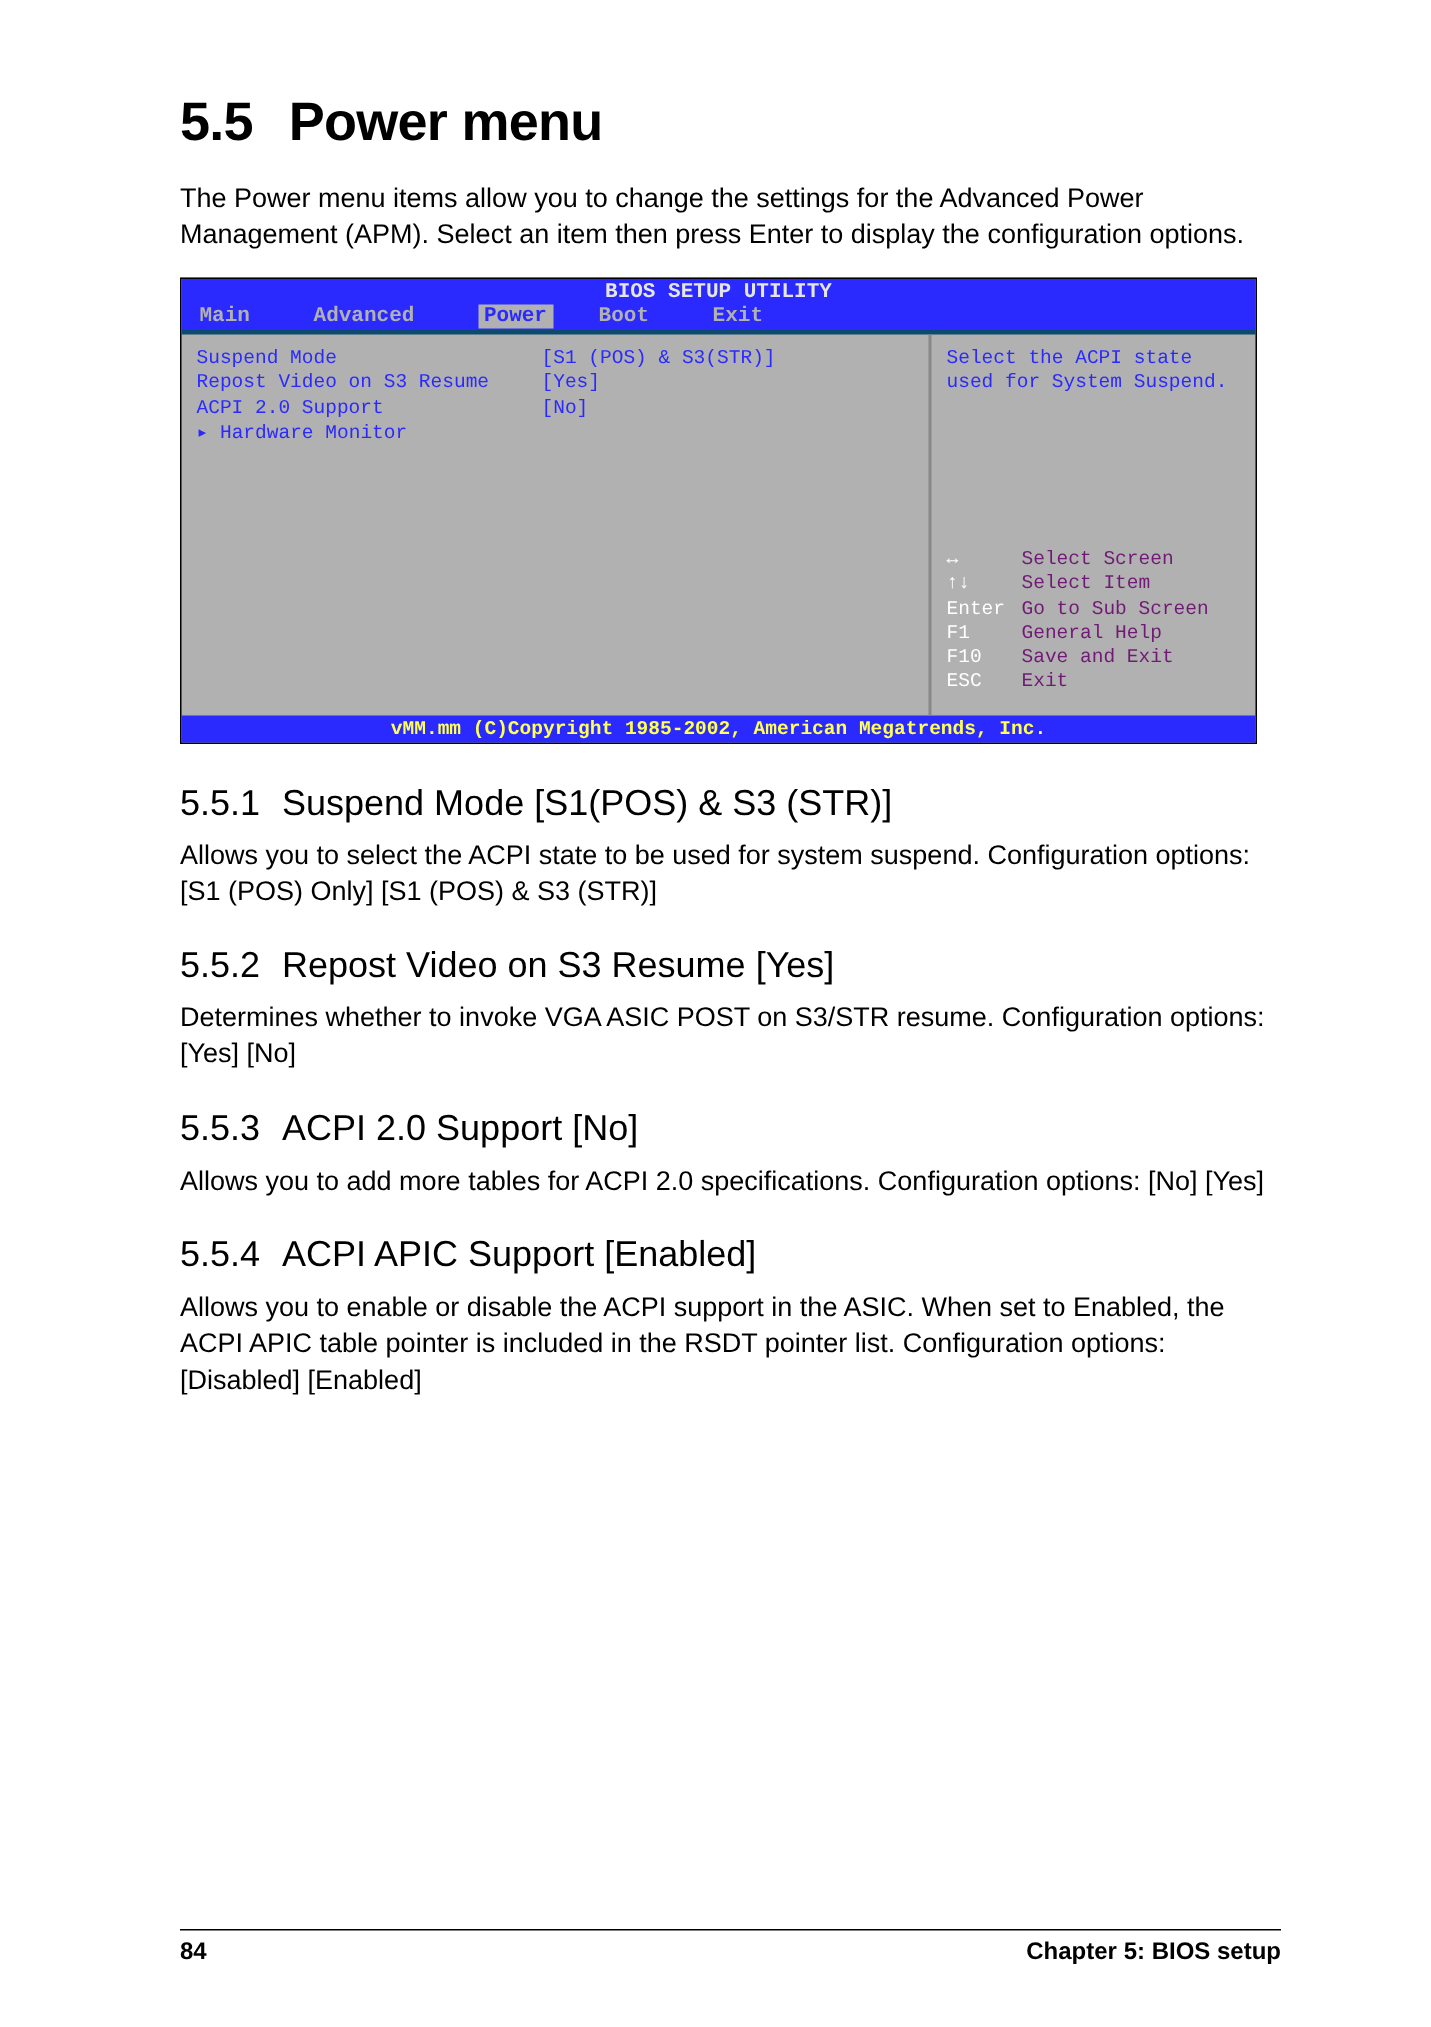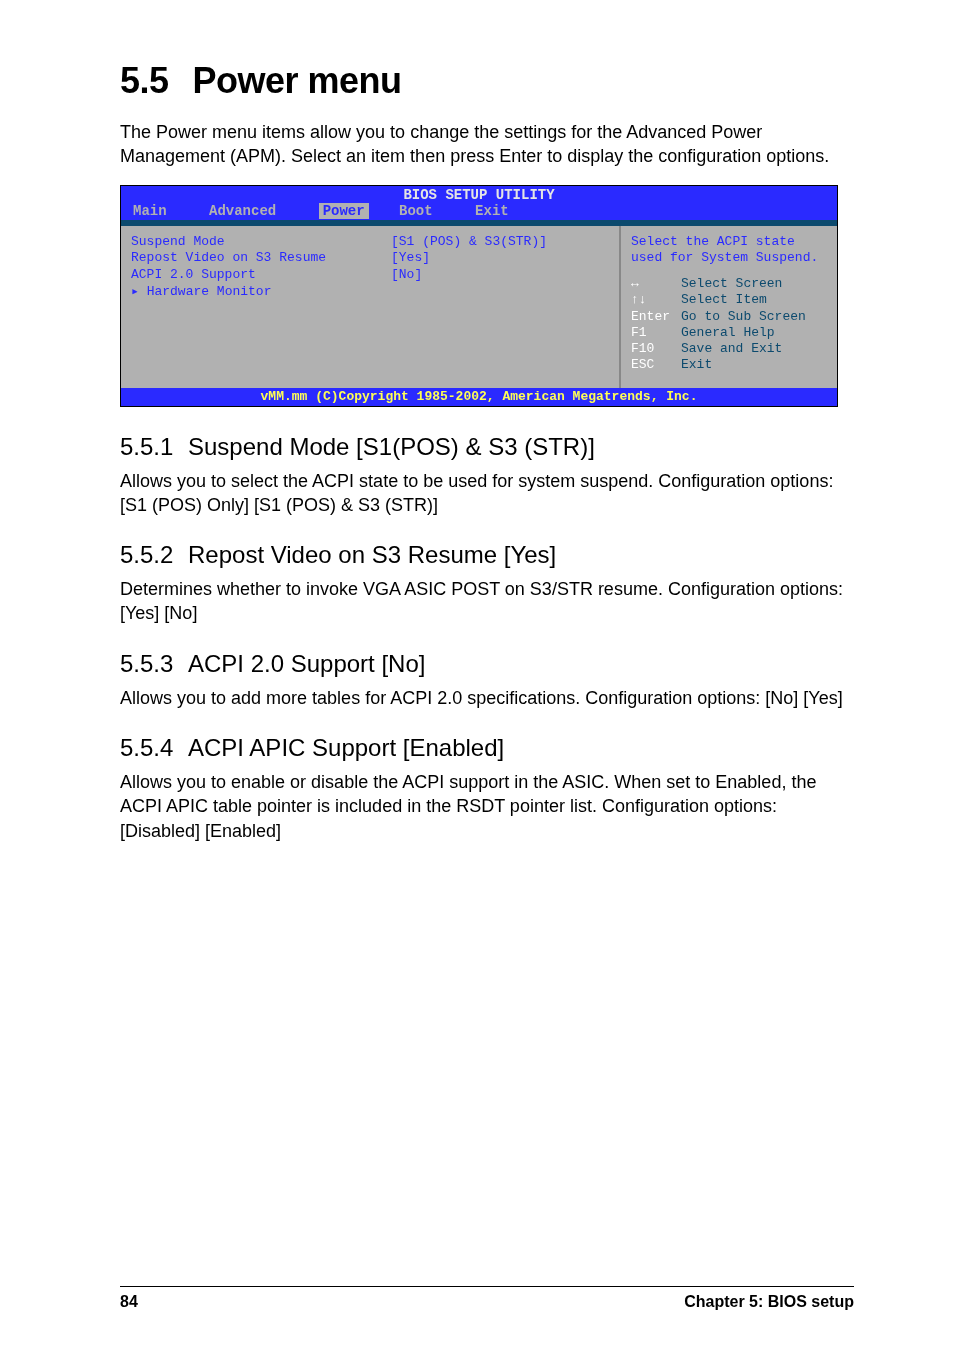--- a/index.html
+++ b/index.html
@@ -56,56 +56,56 @@
     color: #b1b1b1;
   }
   .bios-tab { display: inline-block; padding: 0 12px 0 0; margin-right: 22px; }
   .bios-tab.active {
     background: #b1b1b1;
     color: #2a2aff;
     padding: 0 4px;
   }
   .bios-body {
     display: flex;
-    height: 168px;
-    border-top: 6px solid #0c4a6e;
+    height: 257px;
+    border-top: 3px solid #0c4a6e;
   }
   .bios-left {
     flex: 1;
     padding: 8px 10px;
     font-family: "Courier New", monospace;
     font-size: 13px;
     color: #2a2aff;
     line-height: 1.3;
     position: relative;
   }
   .bios-left .row { display: flex; }
   .bios-left .label { width: 230px; white-space: pre; }
-  .bios-left .value { white-space: pre; margin-left: 30px; }
+  .bios-left .value { white-space: pre; }
   .bios-sub { margin-top: 10px; }
   .bios-right {
     width: 218px;
     border-left: 2px solid #888;
     padding: 8px 10px;
     font-family: "Courier New", monospace;
     font-size: 13px;
     color: #2a2aff;
     line-height: 1.25;
     position: relative;
   }
   .bios-help-top { }
   .bios-help-bottom {
     position: absolute;
     bottom: 14px;
     left: 10px;
     color: #ffffff;
   }
   .bios-help-bottom .hk { display: flex; }
   .bios-help-bottom .hk .key { width: 50px; color: #fff; }
-  .bios-help-bottom .hk .desc { color: #0c4a6e; }
+  .bios-help-bottom .hk .desc { color: #701a75; }
   .bios-footer {
     background: #2a2aff;
     color: #ffff55;
     text-align: center;
     font-family: "Courier New", monospace;
     font-size: 13px;
     font-weight: bold;
     padding: 1px 0 2px;
   }
   .subhead {

